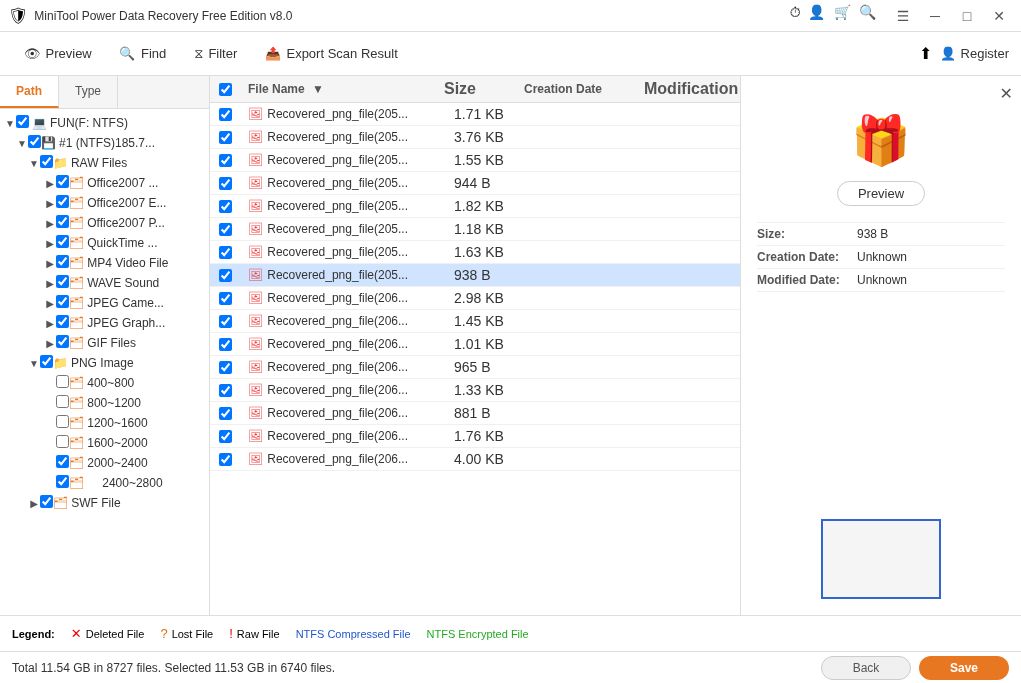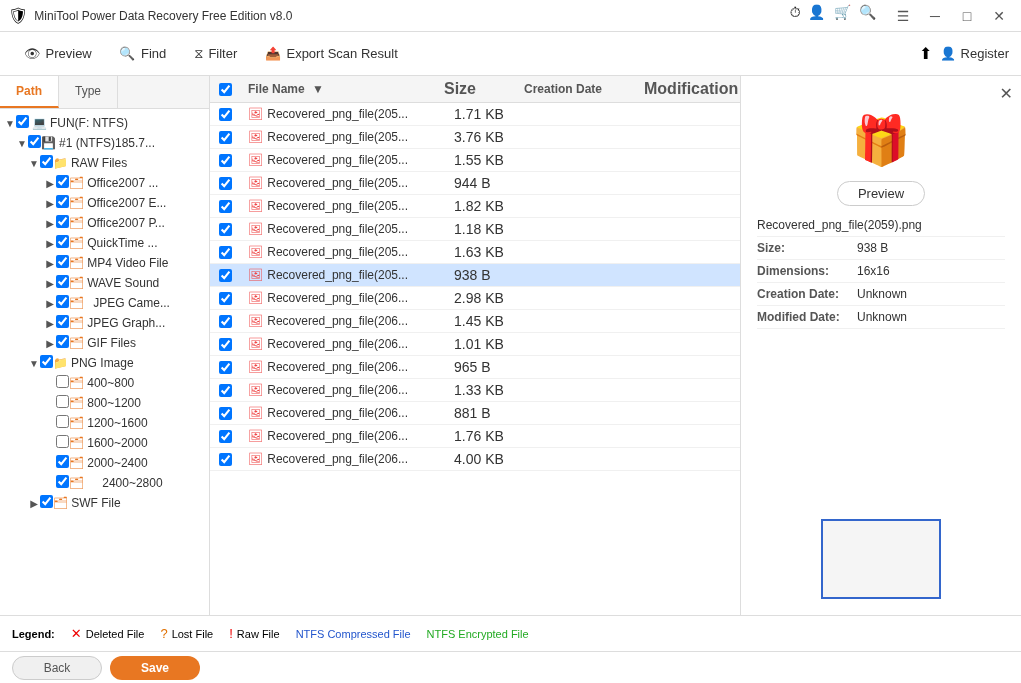--- a/index.html
+++ b/index.html
@@ -326,21 +326,21 @@
       <div class="tree-item" style="padding-left:44px;">
         <span class="expand-btn">▶</span>
         <span><input type="checkbox" checked="" style=""></span>
         <span style="color:#e87722;">🗂</span>
         <span class="label" style="margin-left:3px;">WAVE Sound</span>
       </div>
       <div class="tree-item" style="padding-left:44px;">
         <span class="expand-btn">▶</span>
         <span><input type="checkbox" checked="" style=""></span>
         <span style="color:#e87722;">🗂</span>
-        <span class="label" style="margin-left:9px;">JPEG Came...</span>
+        <span class="label" style="margin-left:3px;">JPEG Came...</span>
       </div>
       <div class="tree-item" style="padding-left:44px;">
         <span class="expand-btn">▶</span>
         <span><input type="checkbox" checked="" style=""></span>
         <span style="color:#e87722;">🗂</span>
         <span class="label" style="margin-left:3px;">JPEG Graph...</span>
       </div>
       <div class="tree-item" style="padding-left:44px;">
         <span class="expand-btn">▶</span>
         <span><input type="checkbox" checked="" style=""></span>
@@ -616,29 +616,24 @@
   </div>
 
   <div class="preview-panel">
     <span class="preview-close">✕</span>
     <div class="preview-img-area">
       <span class="preview-icon">🎁</span>
       <button class="preview-btn">Preview</button>
     </div>
     <div class="preview-info">
       <div class="info-row">
-        <span class="info-value">Recovered_png_file(2059).png</span>
       </div>
       <div class="info-row">
         <span class="info-label">Size:</span>
         <span class="info-value">938 B</span>
-      </div>
-      <div class="info-row">
-        <span class="info-label">Dimensions:</span>
-        <span class="info-value">16x16</span>
       </div>
       <div class="info-row">
         <span class="info-label">Creation Date:</span>
         <span class="info-value">Unknown</span>
       </div>
       <div class="info-row">
         <span class="info-label">Modified Date:</span>
         <span class="info-value">Unknown</span>
       </div>
     </div>
@@ -663,17 +658,18 @@
   </div>
   <div class="legend-item">
     <span style="color:#2255cc;">NTFS Compressed File</span>
   </div>
   <div class="legend-item">
     <span style="color:#22aa22;">NTFS Encrypted File</span>
   </div>
 </div>
 
 <div class="bottom-bar">
+  <span class="bottom-info">Total 11.54 GB in 8727 files.  Selected 11.53 GB in 6740 files.</span>
   <div class="bottom-actions">
     <button class="back-btn">Back</button>
     <button class="save-btn">Save</button>
   </div>
 </div>
 
 </body></html>

